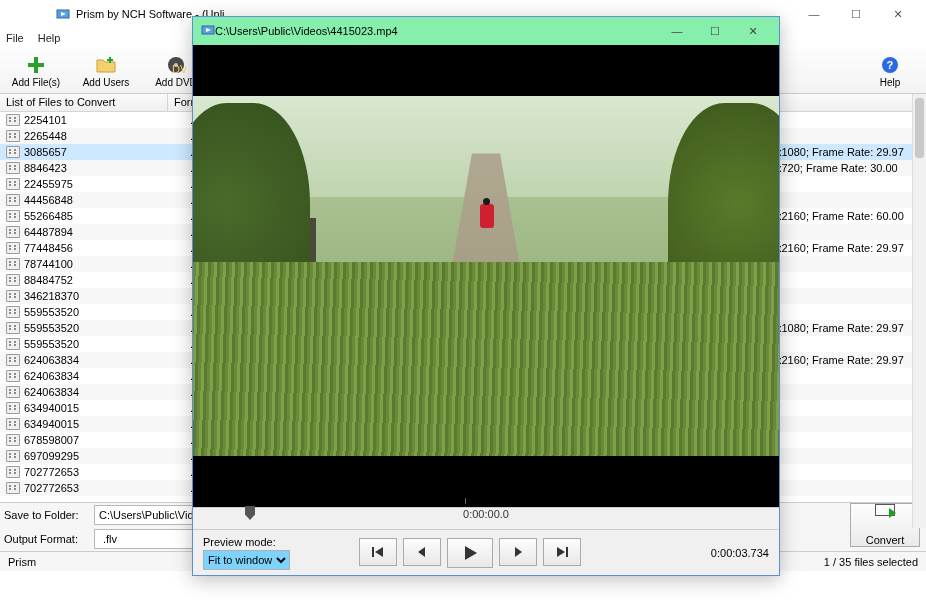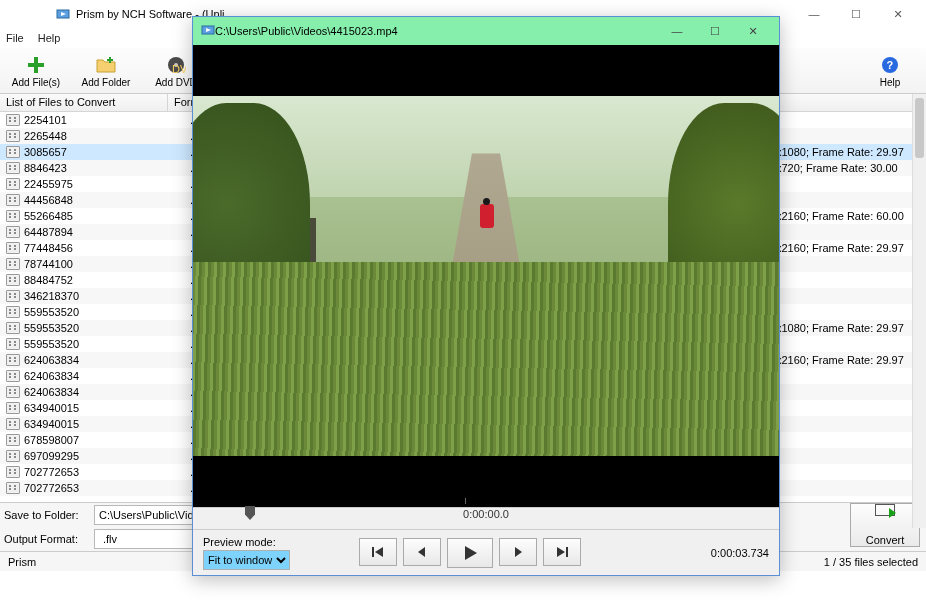--- a/index.html
+++ b/index.html
@@ -93,21 +93,21 @@
         <rect x="2" y="8" width="16" height="4" fill="#2aa02a"></rect>
       </svg>
     <span>Add File(s)</span>
   </div>
   <div class="toolbtn">
     <svg class="ic" viewBox="0 0 20 20">
         <path d="M1 5h6l2 2h10v10H1z" fill="#f6d070" stroke="#c8a030"></path>
         <rect x="13" y="2" width="2" height="6" fill="#2aa02a"></rect>
         <rect x="11" y="4" width="6" height="2" fill="#2aa02a"></rect>
       </svg>
-    <span>Add Folder</span>
+    <span>Add Users</span>
   </div>
   <div class="toolbtn">
     <svg class="ic" viewBox="0 0 20 20">
         <circle cx="10" cy="10" r="8" fill="#4a4a4a"></circle>
         <circle cx="10" cy="10" r="2" fill="#c8c8c8"></circle>
         <text x="6" y="18" font-size="5" fill="#f8d060">DVD</text>
       </svg>
     <span>Add DVD</span>
   </div>
   <div class="toolbtn helpbtn">

